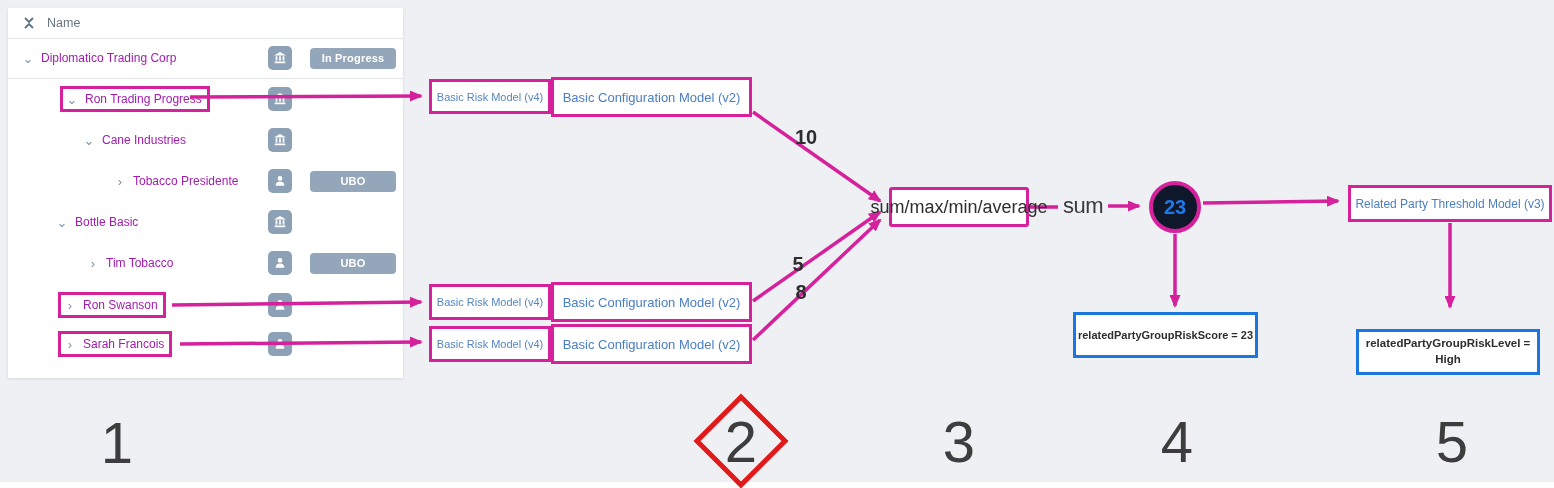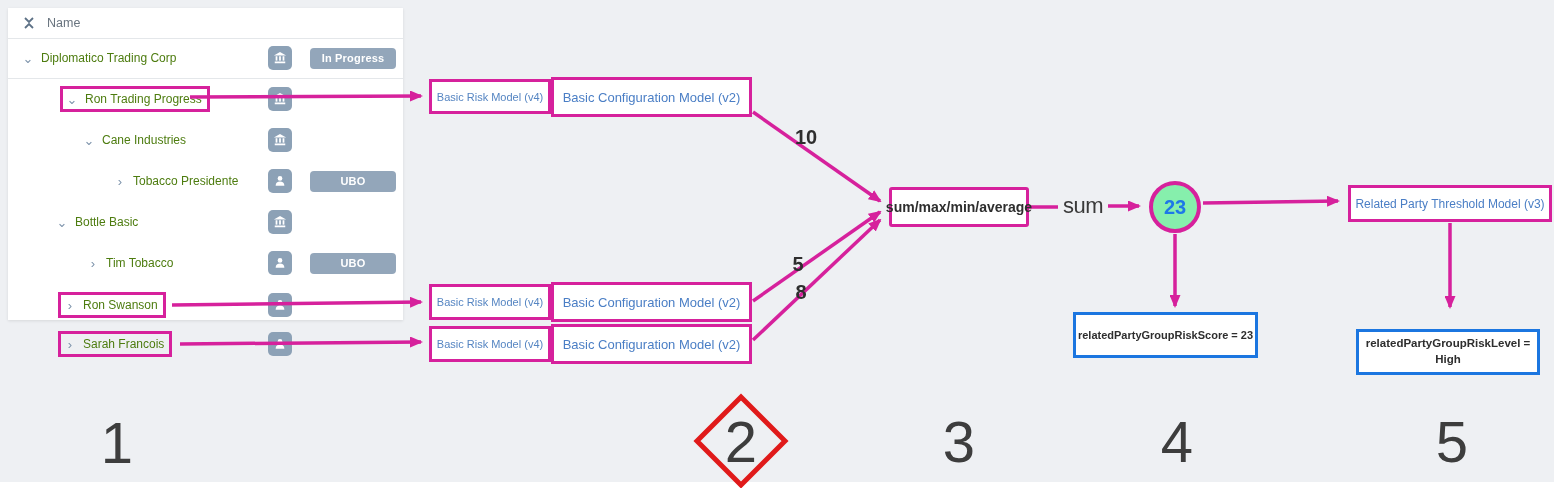--- a/index.html
+++ b/index.html
@@ -4,58 +4,58 @@
 <style>
   * { margin:0; padding:0; box-sizing:border-box; }
   html,body { background:#eef0f3; }
   .canvas {
     position:relative; width:1554px; height:488px; overflow:hidden;
     background:#eef0f3;
     font-family:"Liberation Sans","DejaVu Sans",sans-serif;
   }
   
   .panel {
-    position:absolute; left:8px; top:8px; width:395px; height:312px;
+    position:absolute; left:8px; top:8px; width:395px; height:370px;
     background:#ffffff; box-shadow:0 1px 3px rgba(0,0,0,.10); z-index:1;
   }
   .phead { position:absolute; left:0; top:0; width:100%; height:30px;
            display:flex; align-items:center; }
   .phead-label { margin-left:12px; color:#69747f; font-size:12.5px; }
   .sort-icon { margin-left:15px; width:12px; height:14px; }
   .sep { position:absolute; left:0; width:100%; height:1px; background:#e4e7ea; }
   .trow { position:absolute; left:0; width:100%; height:30px;
           display:flex; align-items:center; cursor:pointer; }
   .chev { color:#7d93ab; font-size:13px; width:14px; text-align:center;
           flex:0 0 auto; line-height:1; }
-  .tname { color:#4d7c0f; font-size:12px; margin-left:6px; white-space:nowrap; }
+  .tname { color:#a21caf; font-size:12px; margin-left:6px; white-space:nowrap; }
   .hl { display:flex; align-items:center; border:3px solid #d6219c;
         padding:3px 5px 3px 2px; margin-left:52px; background:transparent; }
   .ind13{margin-left:13px}.ind47{margin-left:47px}.ind74{margin-left:74px}
   .ind78{margin-left:78px}.ind105{margin-left:105px}
   .ricon { position:absolute; left:260px; width:24px; height:24px; border-radius:5px;
            background:#8ca1b6; display:flex; align-items:center; justify-content:center; }
   .badge { position:absolute; left:302px; width:86px; height:21px; border-radius:4px;
            background:#93a6ba; color:#fff; font-size:11px; font-weight:bold;
            display:flex; align-items:center; justify-content:center; letter-spacing:.2px; }
   
   .mbox { position:absolute; background:#fff; border:3px solid #d6219c; z-index:3;
           display:flex; align-items:center; justify-content:center; text-align:left; }
   .risk   { width:122px; font-size:11px;  color:#5585c2; }
   .config { width:201px; font-size:13px;  color:#4a7ec5; }
   .sumbox { left:889px; top:187px; width:140px; height:40px; border-radius:3px;
-            font-size:14px; font-weight:bold; color:#2e2e2e; }
+            font-size:18px; font-weight:normal; color:#2e2e2e; }
   .threshold { left:1348px; top:185px; width:204px; height:37px;
                font-size:12px; color:#4a7ec5; }
   .bbox { position:absolute; background:#fff; border:3px solid #1b76e0; z-index:3;
           display:flex; align-items:center; justify-content:center; text-align:center;
           font-weight:bold; font-size:11px; color:#2e2e2e; line-height:1.35; padding:0 4px; }
   .score { left:1073px; top:312px; width:185px; height:46px; white-space:nowrap; }
   .level { left:1356px; top:329px; width:184px; height:46px; font-size:11.5px; }
   .circle { position:absolute; left:1149px; top:181px; width:52px; height:52px; z-index:3;
-            border:4px solid #d6219c; border-radius:50%; background:#86efac;
+            border:4px solid #d6219c; border-radius:50%; background:#0f172a;
             display:flex; align-items:center; justify-content:center;
             font-size:20px; font-weight:bold; color:#1e78e8; }
   
   .elabel { position:absolute; transform:translate(-50%,-50%); z-index:4;
             font-size:20px; font-weight:bold; color:#2e2e2e; }
   .sumlabel { position:absolute; transform:translate(-50%,-50%); z-index:4;
               font-size:22px; font-weight:normal; color:#3a3a3a; letter-spacing:-.5px; }
   .step { position:absolute; transform:translate(-50%,-50%); z-index:4;
           font-size:58px; color:#3d3d3d; }
   .overlay { position:absolute; left:0; top:0; z-index:2; pointer-events:none; }

